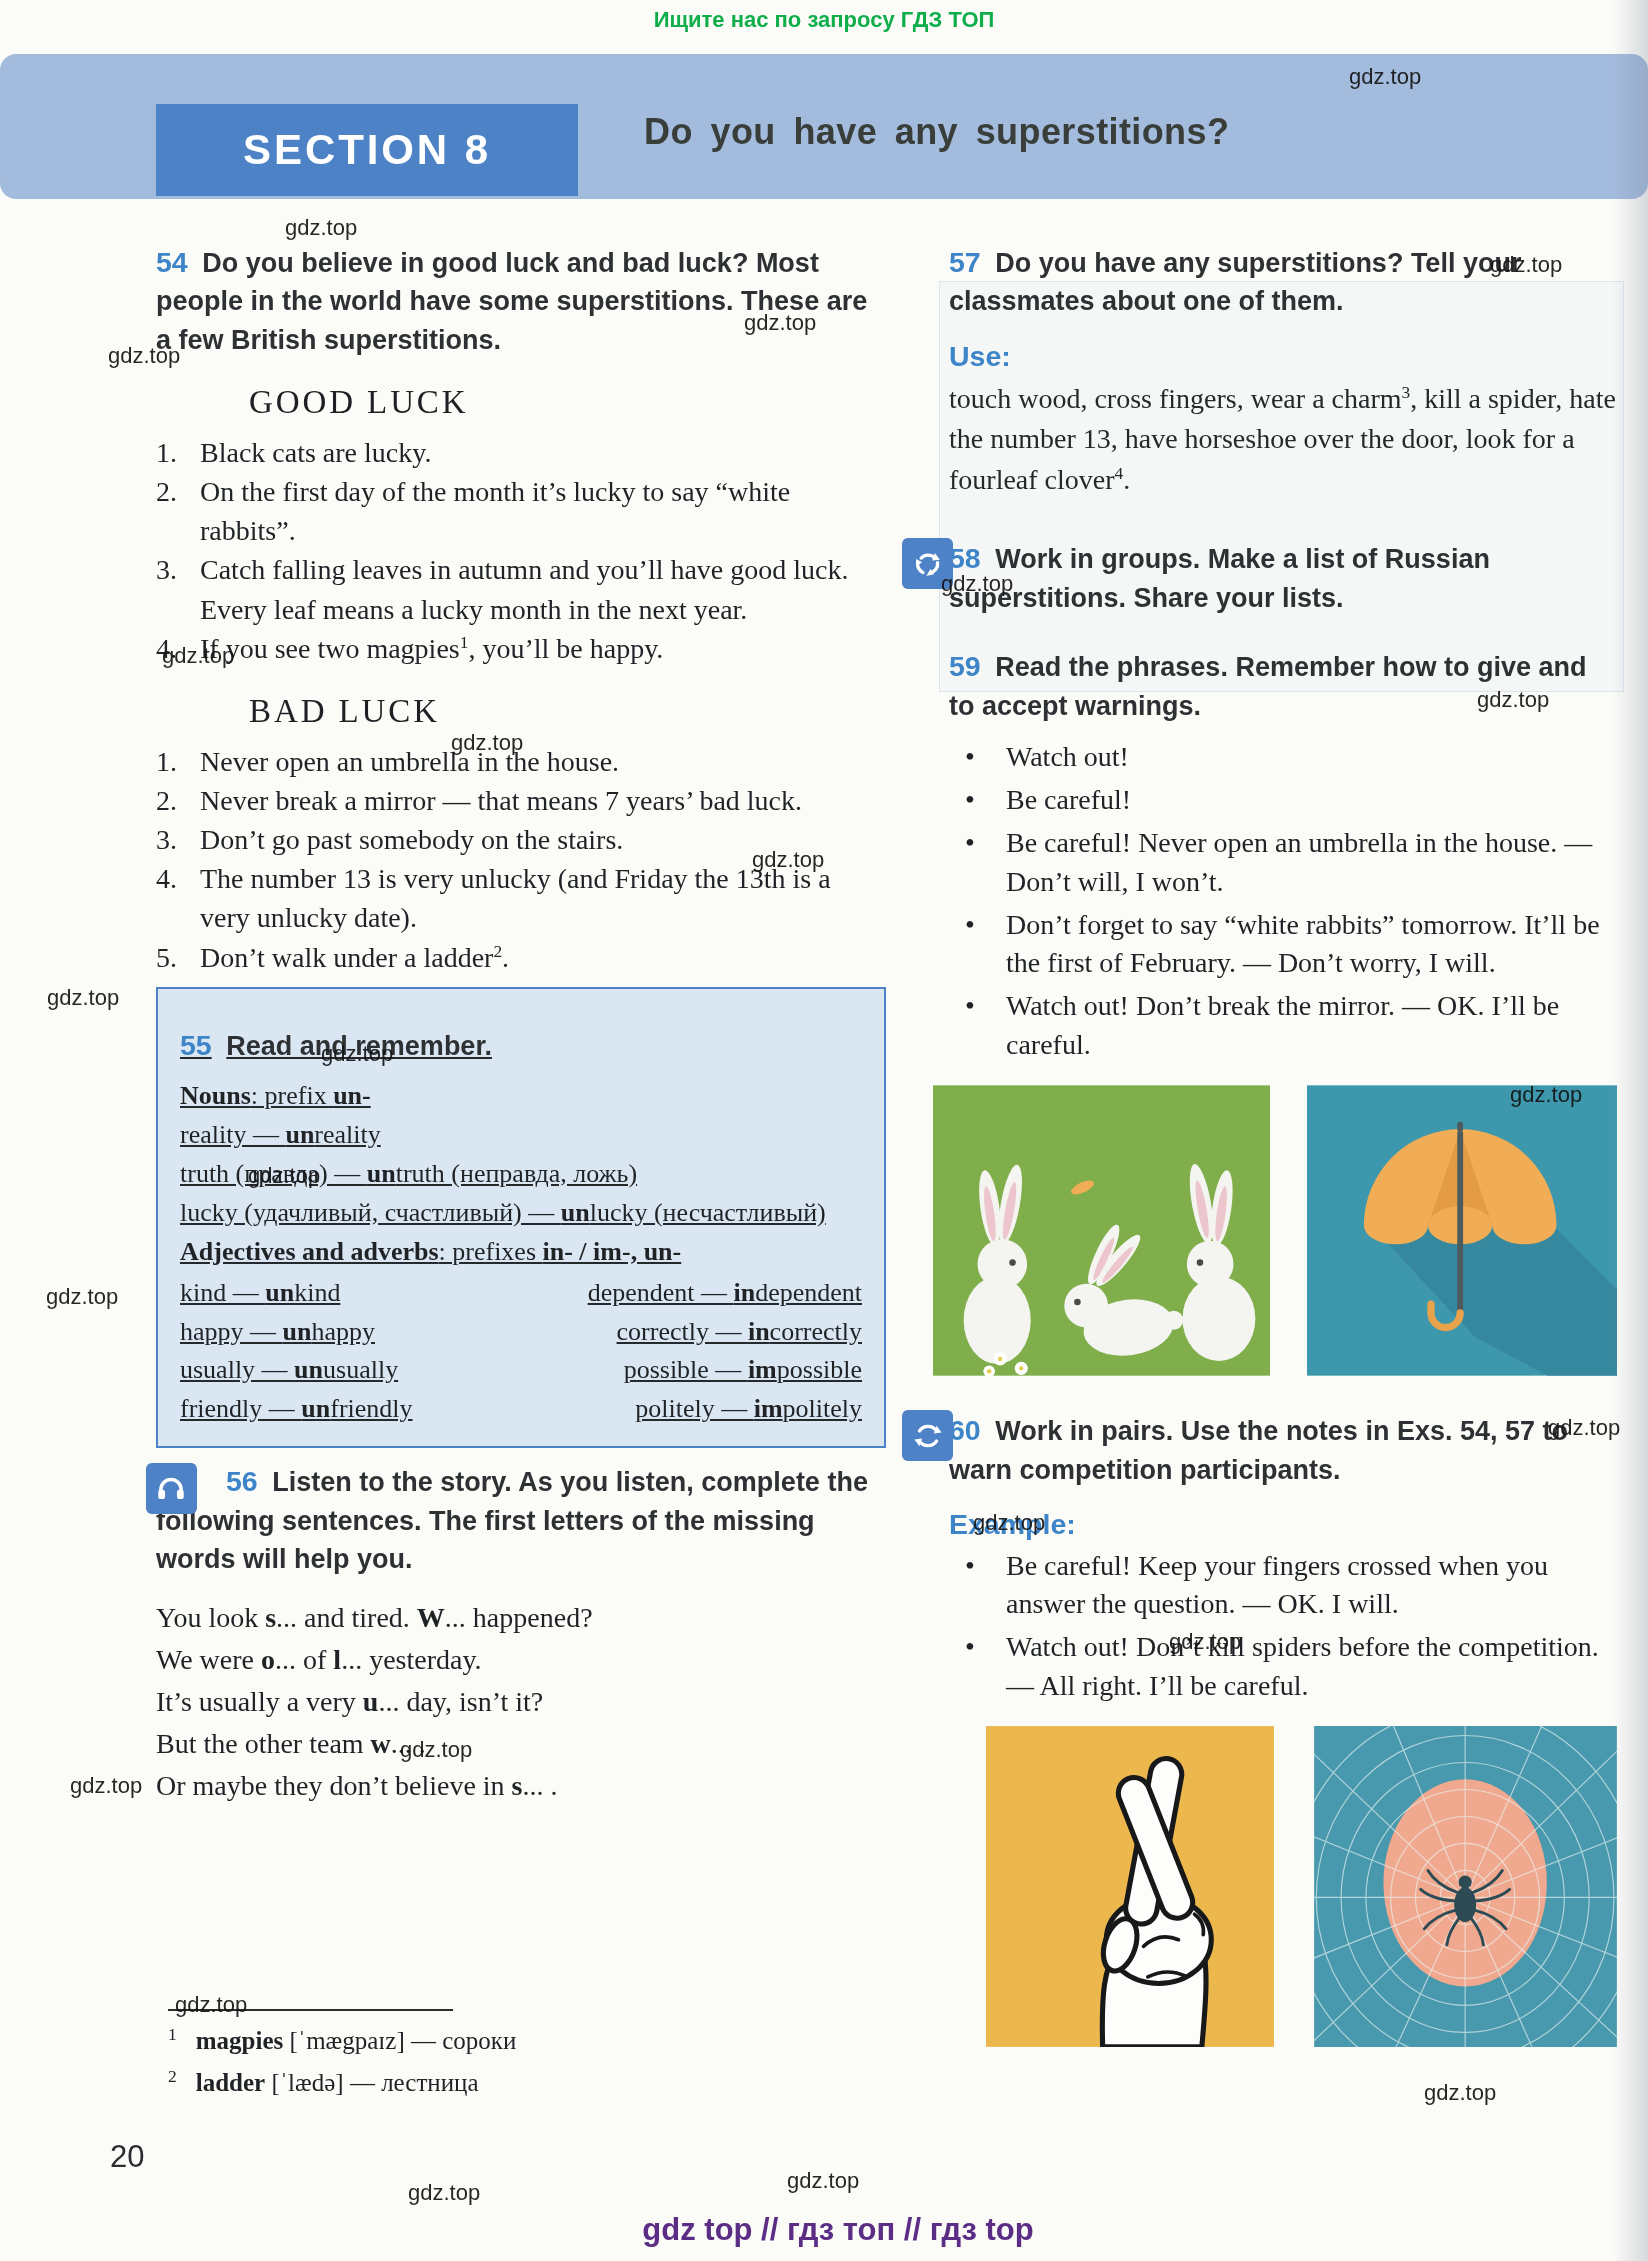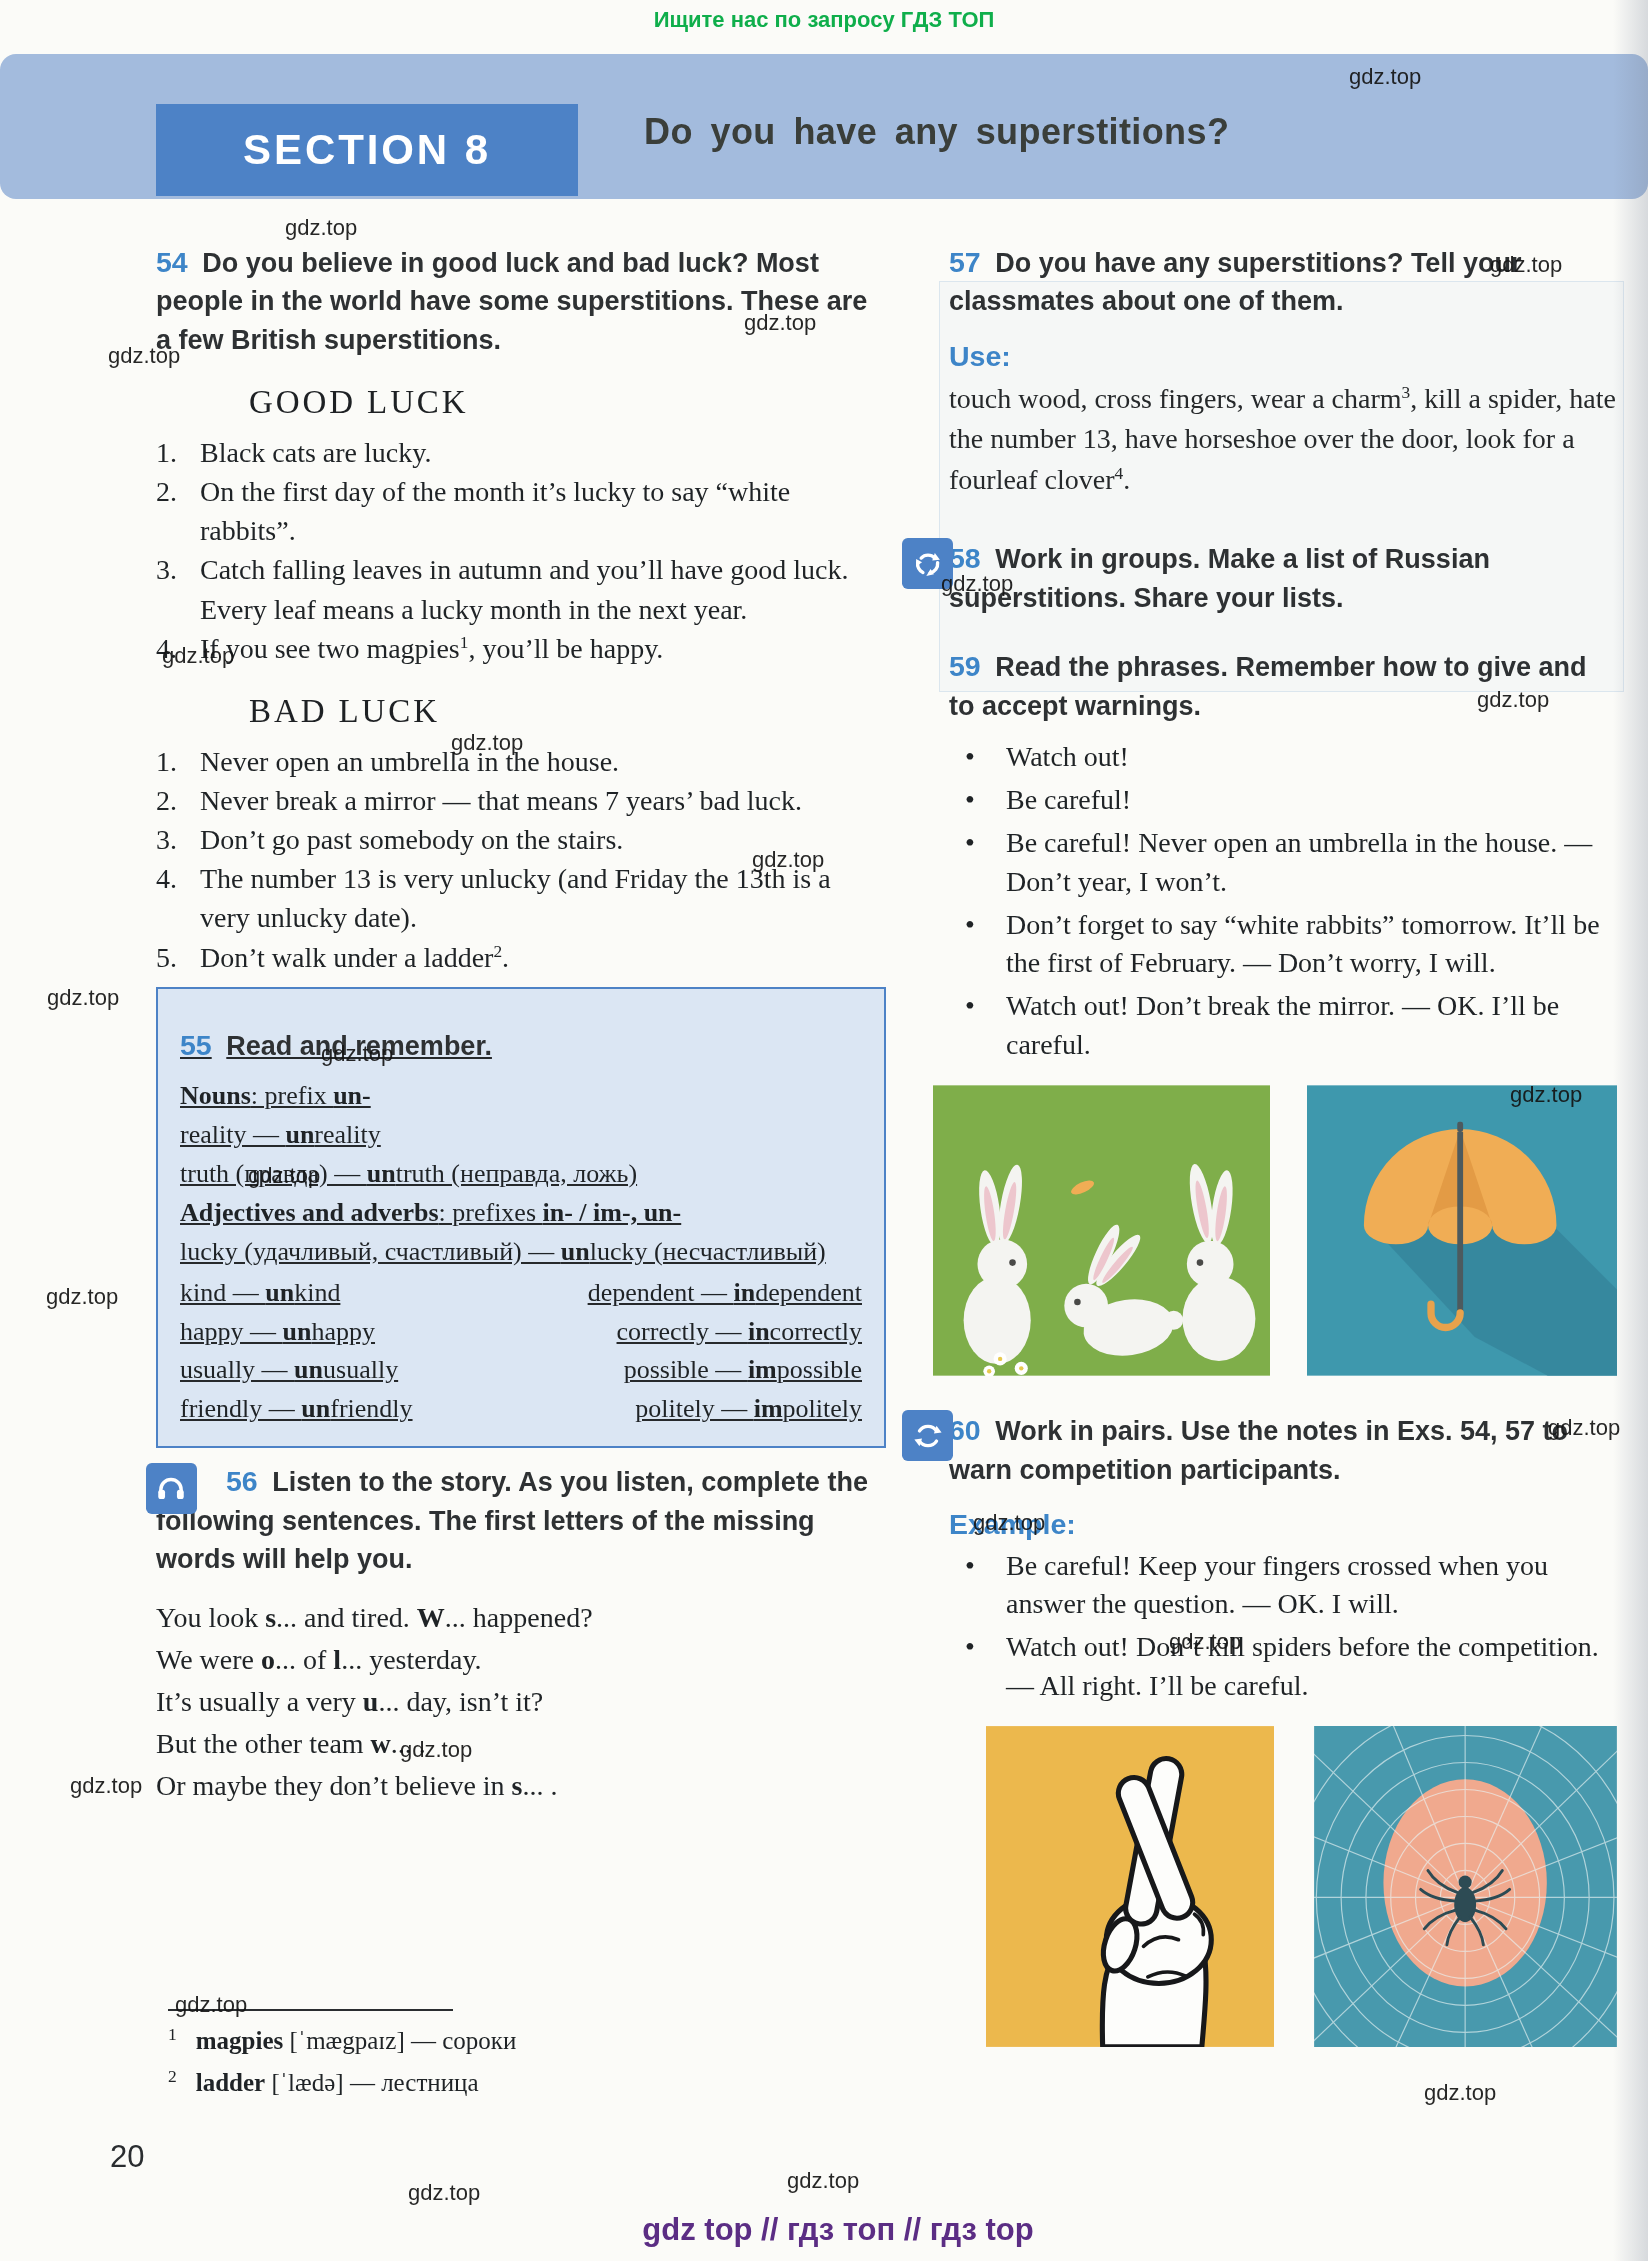--- a/index.html
+++ b/index.html
@@ -129,22 +129,22 @@
 
 
     <div class="wf-box">
       <div class="ex">
         <span class="num">55</span><span>Read and remember.</span>
       </div>
       <div style="height:10.2px"></div>
       <div class="wf-line"><b>Nouns</b>: prefix <b>un-</b></div>
       <div class="wf-line">reality — <b>un</b>reality</div>
       <div class="wf-line">truth (правда) — <b>un</b>truth (неправда, ложь)</div>
+      <div class="wf-line">lucky (удачливый, счастливый) — <b>un</b>lucky (несчастливый)</div>
       <div class="wf-line"><b>Adjectives and adverbs</b>: prefixes <b>in- / im-, un-</b></div>
-      <div class="wf-line">lucky (удачливый, счастливый) — <b>un</b>lucky (несчастливый)</div>
       <div class="wf-pairs">
         <span class="cell">kind — <b>un</b>kind</span>
         <span class="cell">dependent — <b>in</b>dependent</span>
         <span class="cell">happy — <b>un</b>happy</span>
         <span class="cell">correctly — <b>in</b>correctly</span>
         <span class="cell">usually — <b>un</b>usually</span>
         <span class="cell">possible — <b>im</b>possible</span>
         <span class="cell">friendly — <b>un</b>friendly</span>
         <span class="cell">politely — <b>im</b>politely</span>
       </div>
@@ -192,21 +192,21 @@
       </span>
       <span class="num">58</span><span>Work in groups. Make a list of Russian superstitions. Share your lists.</span>
     </div>
 
     <div class="ex" style="margin-top:29px;">
       <span class="num">59</span><span>Read the phrases. Remember how to give and to accept warnings.</span>
     </div>
     <div class="bullets">
       <div class="bullet">Watch out!</div>
       <div class="bullet">Be careful!</div>
-      <div class="bullet">Be careful! Never open an umbrella in the house. — Don’t year, I won’t.</div>
+      <div class="bullet">Be careful! Never open an umbrella in the house. — Don’t will, I won’t.</div>
       <div class="bullet">Don’t forget to say “white rabbits” tomorrow. It’ll be the first of February. — Don’t worry, I will.</div>
       <div class="bullet">Watch out! Don’t break the mirror. — OK. I’ll be careful.</div>
     </div>
 
     <div class="img-row" style="margin-left:-16px;gap:37px;">
 
       <svg width="337" height="291" viewBox="0 0 462 398">
         <rect width="462" height="398" style="fill:var(--green-bg)"></rect>
         <g fill="#f4f4f1">
           <ellipse cx="78" cy="168" rx="13" ry="52" transform="rotate(-8 78 168)"></ellipse>

